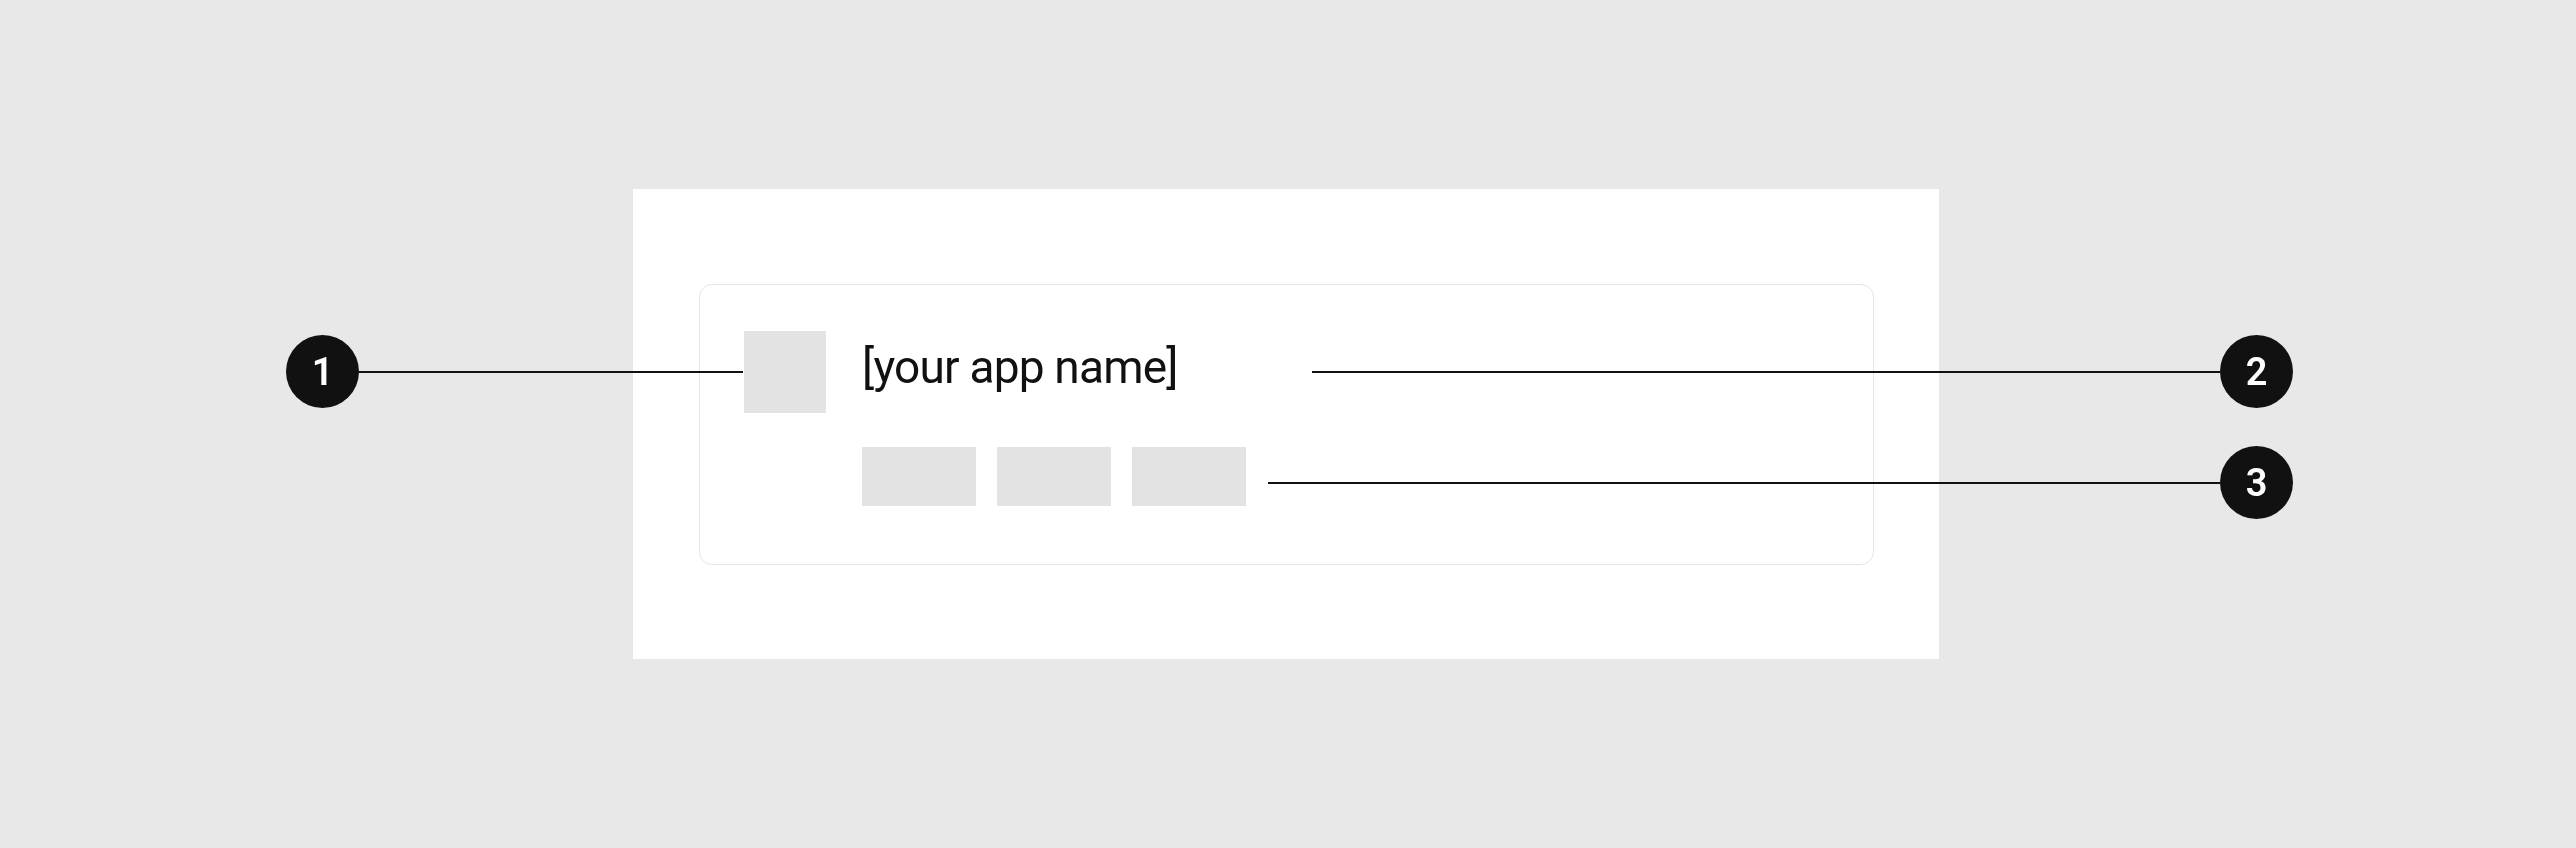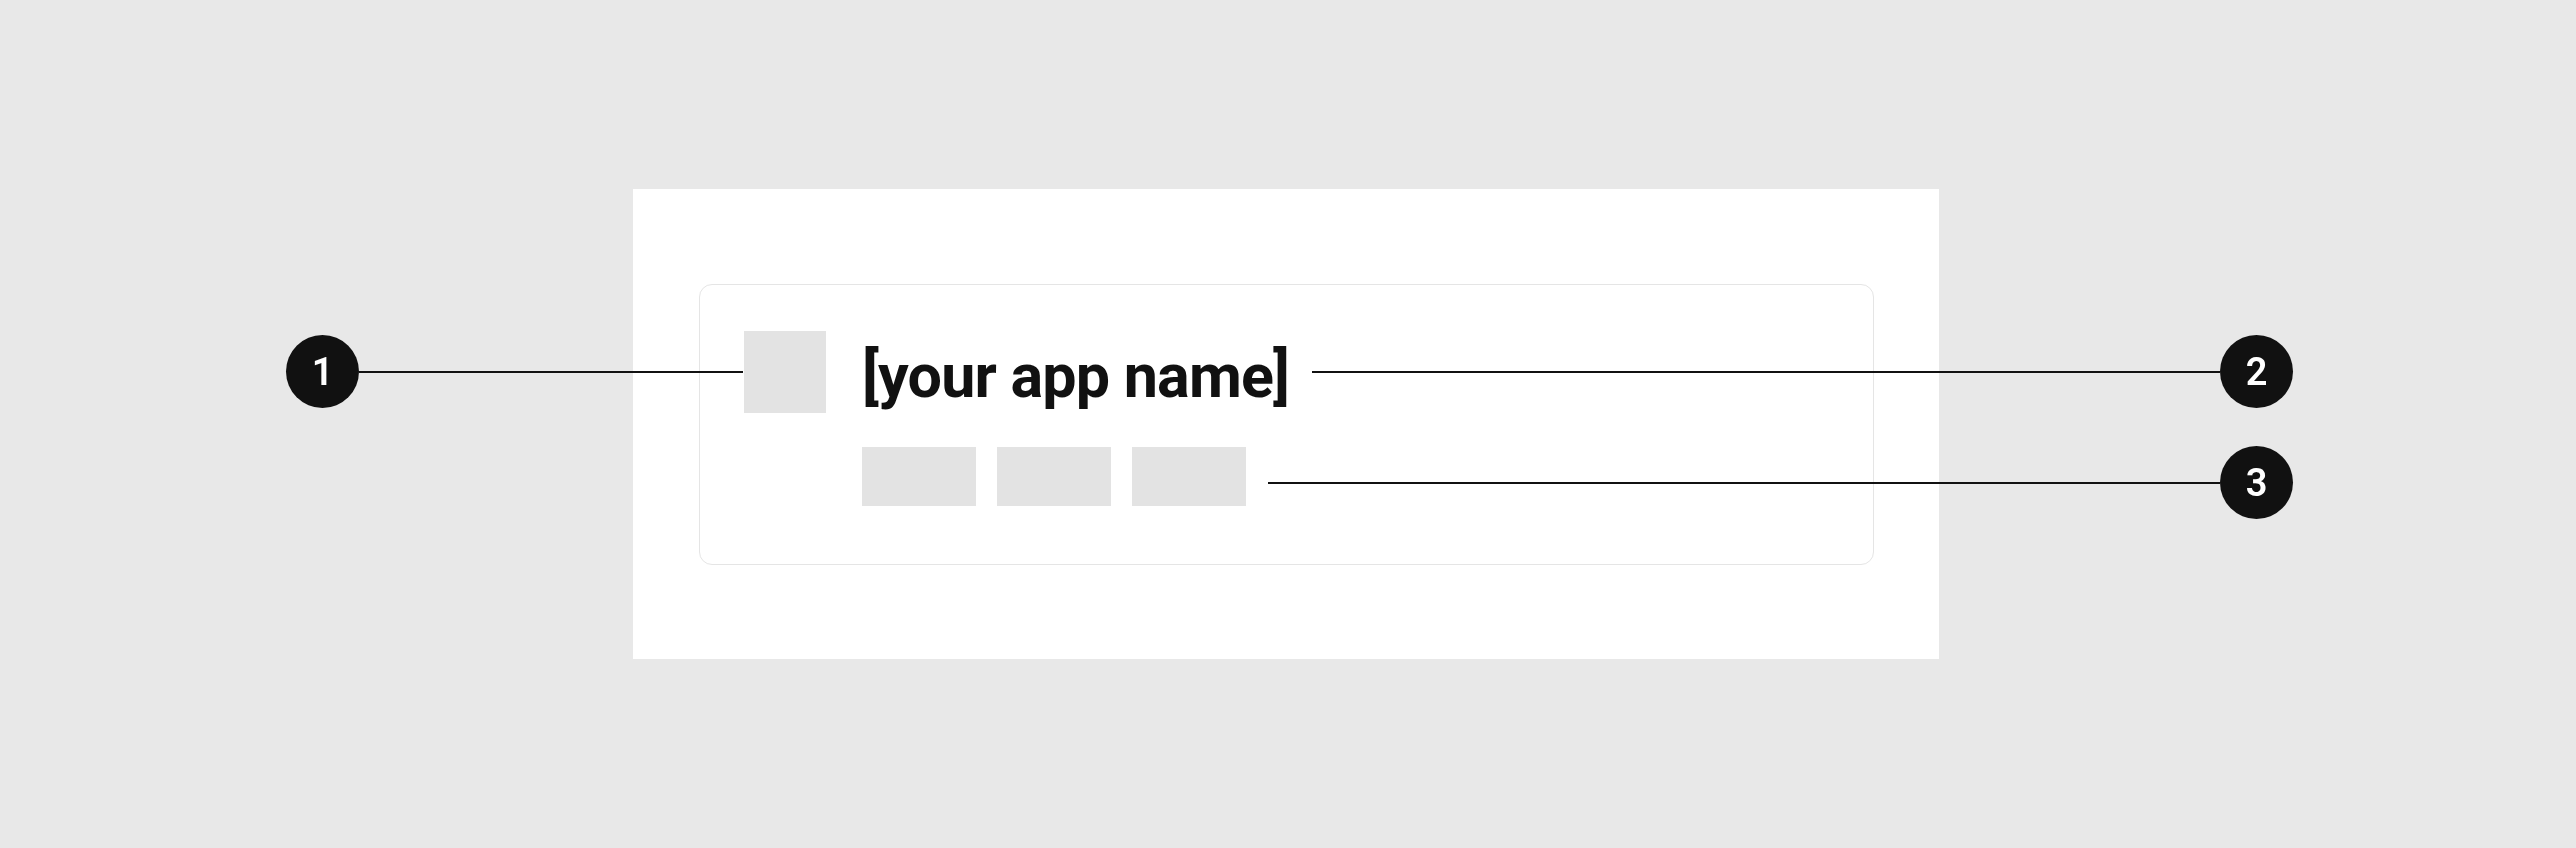--- a/index.html
+++ b/index.html
@@ -34,22 +34,22 @@
     left: 744px;
     top: 331px;
     width: 82px;
     height: 82px;
     background: #e3e3e3;
   }
   .app-name {
     position: absolute;
     left: 862px;
     top: 340px;
-    font-size: 61px;
-    font-weight: 700;
+    font-size: 46px;
+    font-weight: 400;
     color: #111111;
     letter-spacing: -0.8px;
     white-space: nowrap;
   }
   .detail-row {
     position: absolute;
     left: 862px;
     top: 447px;
     display: flex;
     gap: 21px;

